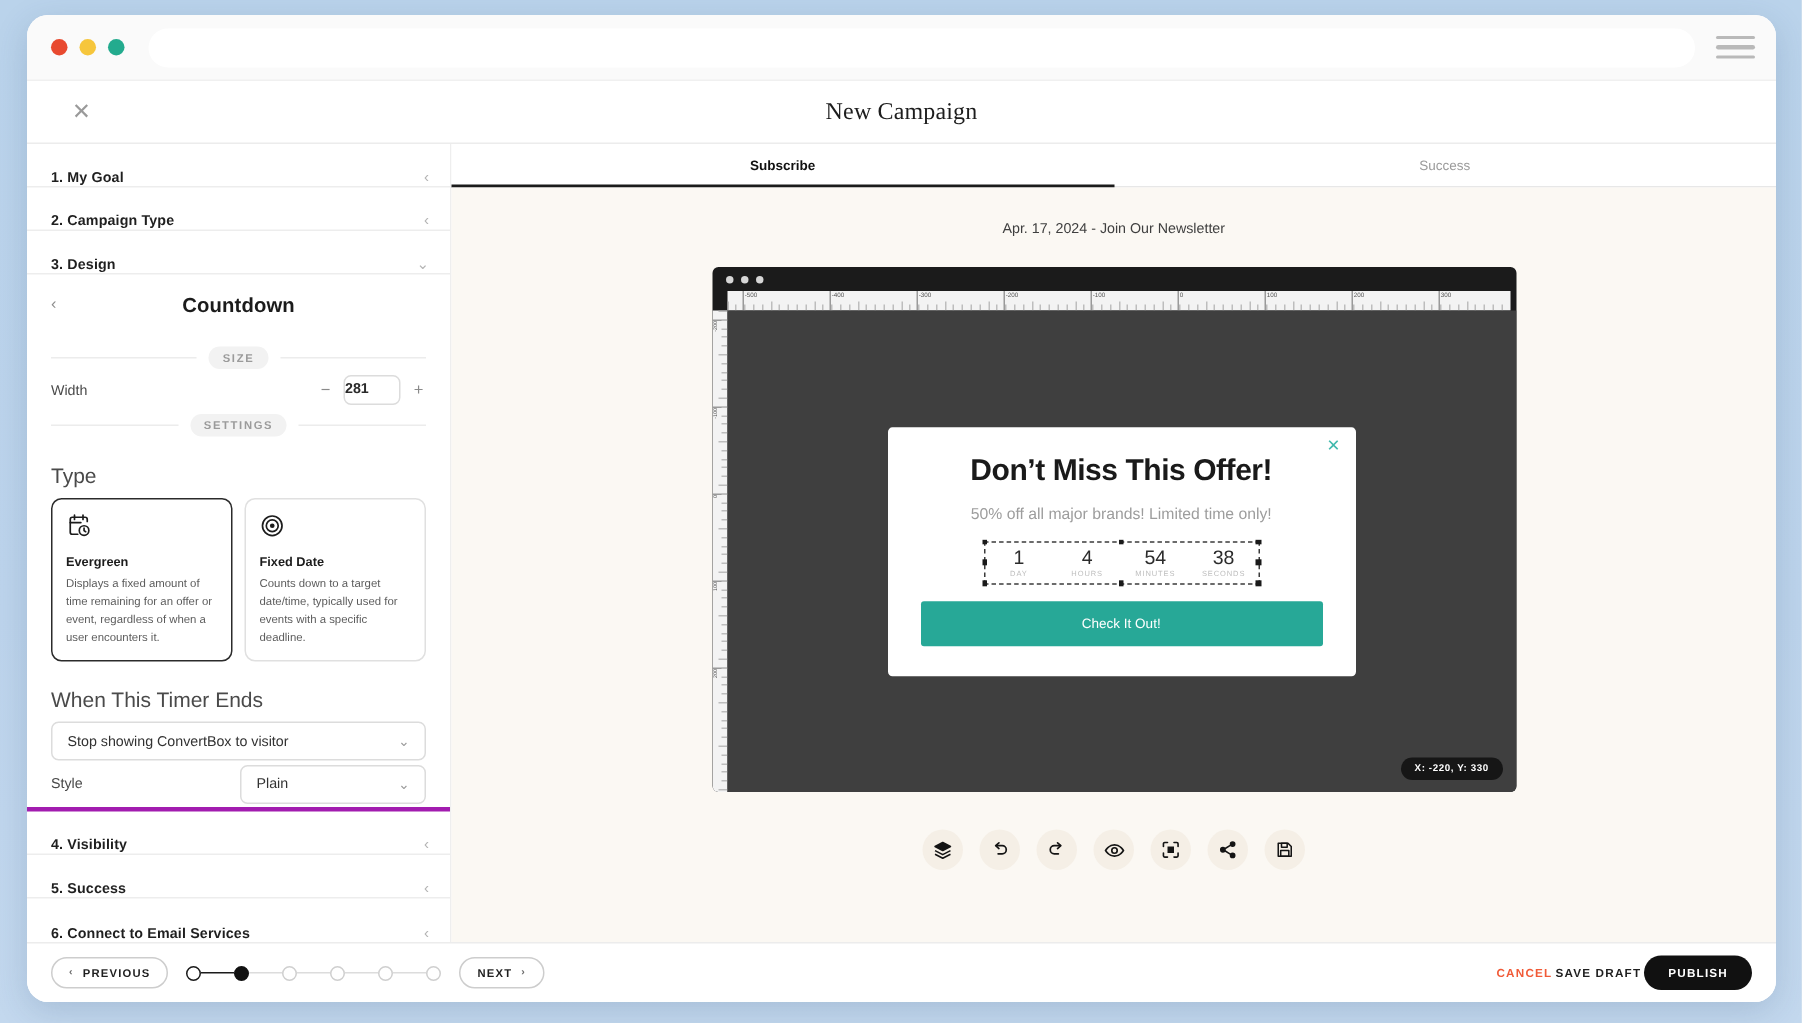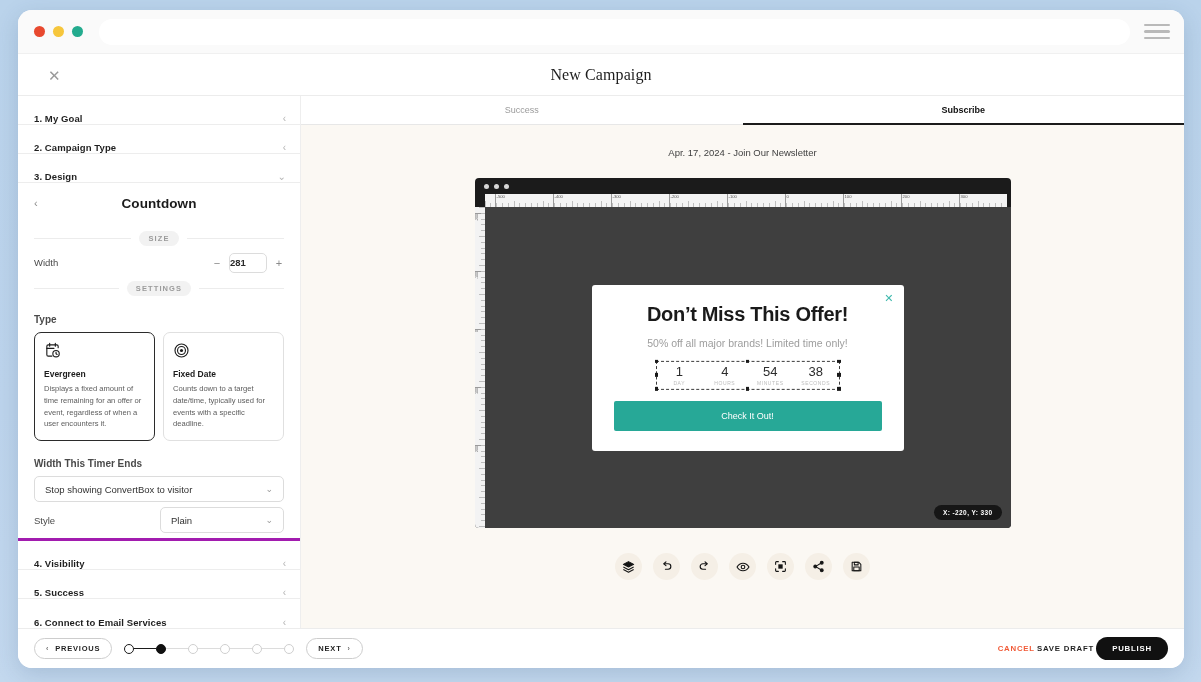--- a/index.html
+++ b/index.html
@@ -120,21 +120,21 @@
 
   #width-stepper { display: flex; align-items: center; gap: 7px; }
   #width-stepper .step-btn { font-size: 11px; color: #8a8a8a; cursor: pointer; width: 10px; text-align: center; }
   #width-value {
     width: 38px; height: 20px; border: 1px solid #dcdcdc; border-radius: 5px;
     font-size: 9.5px; color: #2a2a2a; text-align: left; line-height: 18px;
     background: #fff; cursor: text; font-weight: bold;
   }
 
   .block { padding: 0 16px; }
-  .block-label { font-size: 10px; color: #4a4a4a; margin-bottom: 7px; font-weight: bold; }
+  .block-label { font-size: 14px; color: #4a4a4a; margin-bottom: 7px; }
 
   #type-cards { display: flex; gap: 8px; }
   .type-card {
     flex: 1 1 0; border: 1px solid #e0e0e0; border-radius: 7px;
     padding: 9px 9px 10px 9px; cursor: pointer; background: #fff;
   }
   .type-card.selected { border: 1.5px solid #2b2b2b; }
   .type-card .card-icon { height: 20px; margin-bottom: 7px; color: #1c1c1c; }
   .type-card .card-title { font-size: 8.5px; font-weight: bold; color: #1c1c1c; margin-bottom: 4px; }
   .type-card .card-desc { font-size: 7.6px; line-height: 1.55; color: #5c5c5c; }
@@ -404,21 +404,21 @@
                 <circle cx="12" cy="12" r="2.2" fill="#1c1c1c" stroke="none"></circle>
               </svg>
             </div>
             <div class="card-title">Fixed Date</div>
             <div class="card-desc">Counts down to a target date/time, typically used for events with a specific deadline.</div>
           </div>
         </div>
       </div>
 
       <div class="block" style="margin-top:17px;">
-        <div class="block-label">Width This Timer Ends</div>
+        <div class="block-label">When This Timer Ends</div>
         <div class="select-box">
           <span>Stop showing ConvertBox to visitor</span>
           <span class="chev-d">⌄</span>
         </div>
       </div>
 
       <div class="spacer-flex"></div>
 
       <div id="style-row">
         <span class="field-label">Style</span>
@@ -438,25 +438,25 @@
       </div>
       <div class="accordion-row" style="border-bottom:none;">
         <span class="acc-label">6. Connect to Email Services</span>
         <span class="chev">‹</span>
       </div>
     </div>
 
     <div id="main">
 
       <div id="tab-strip">
+        <div class="tab active">
+          <span>Subscribe</span>
+        </div>
         <div class="tab">
           <span>Success</span>
-        </div>
-        <div class="tab active">
-          <span>Subscribe</span>
         </div>
       </div>
 
       <div id="preview-stage">
         <div id="preview-meta">Apr. 17, 2024 - Join Our Newsletter</div>
 
         <div id="device-frame">
           <div id="device-titlebar">
             <span class="tdot"></span>
             <span class="tdot"></span>

